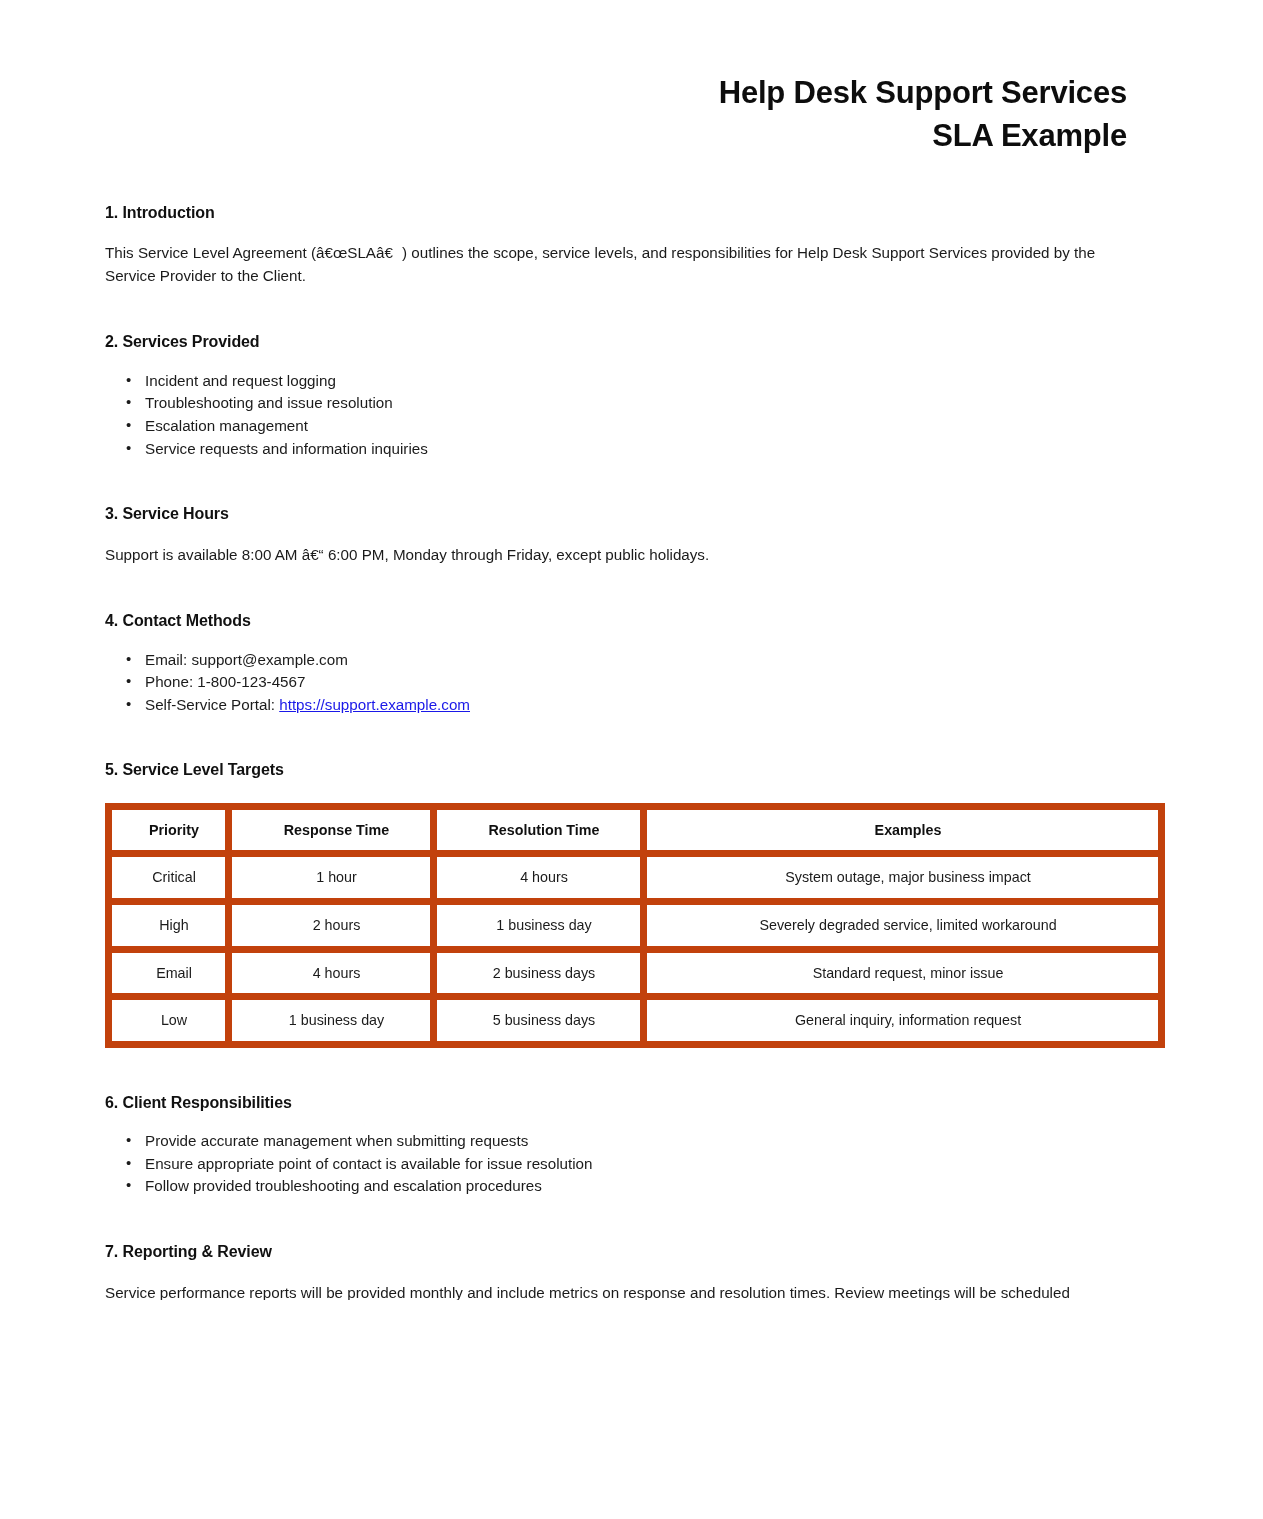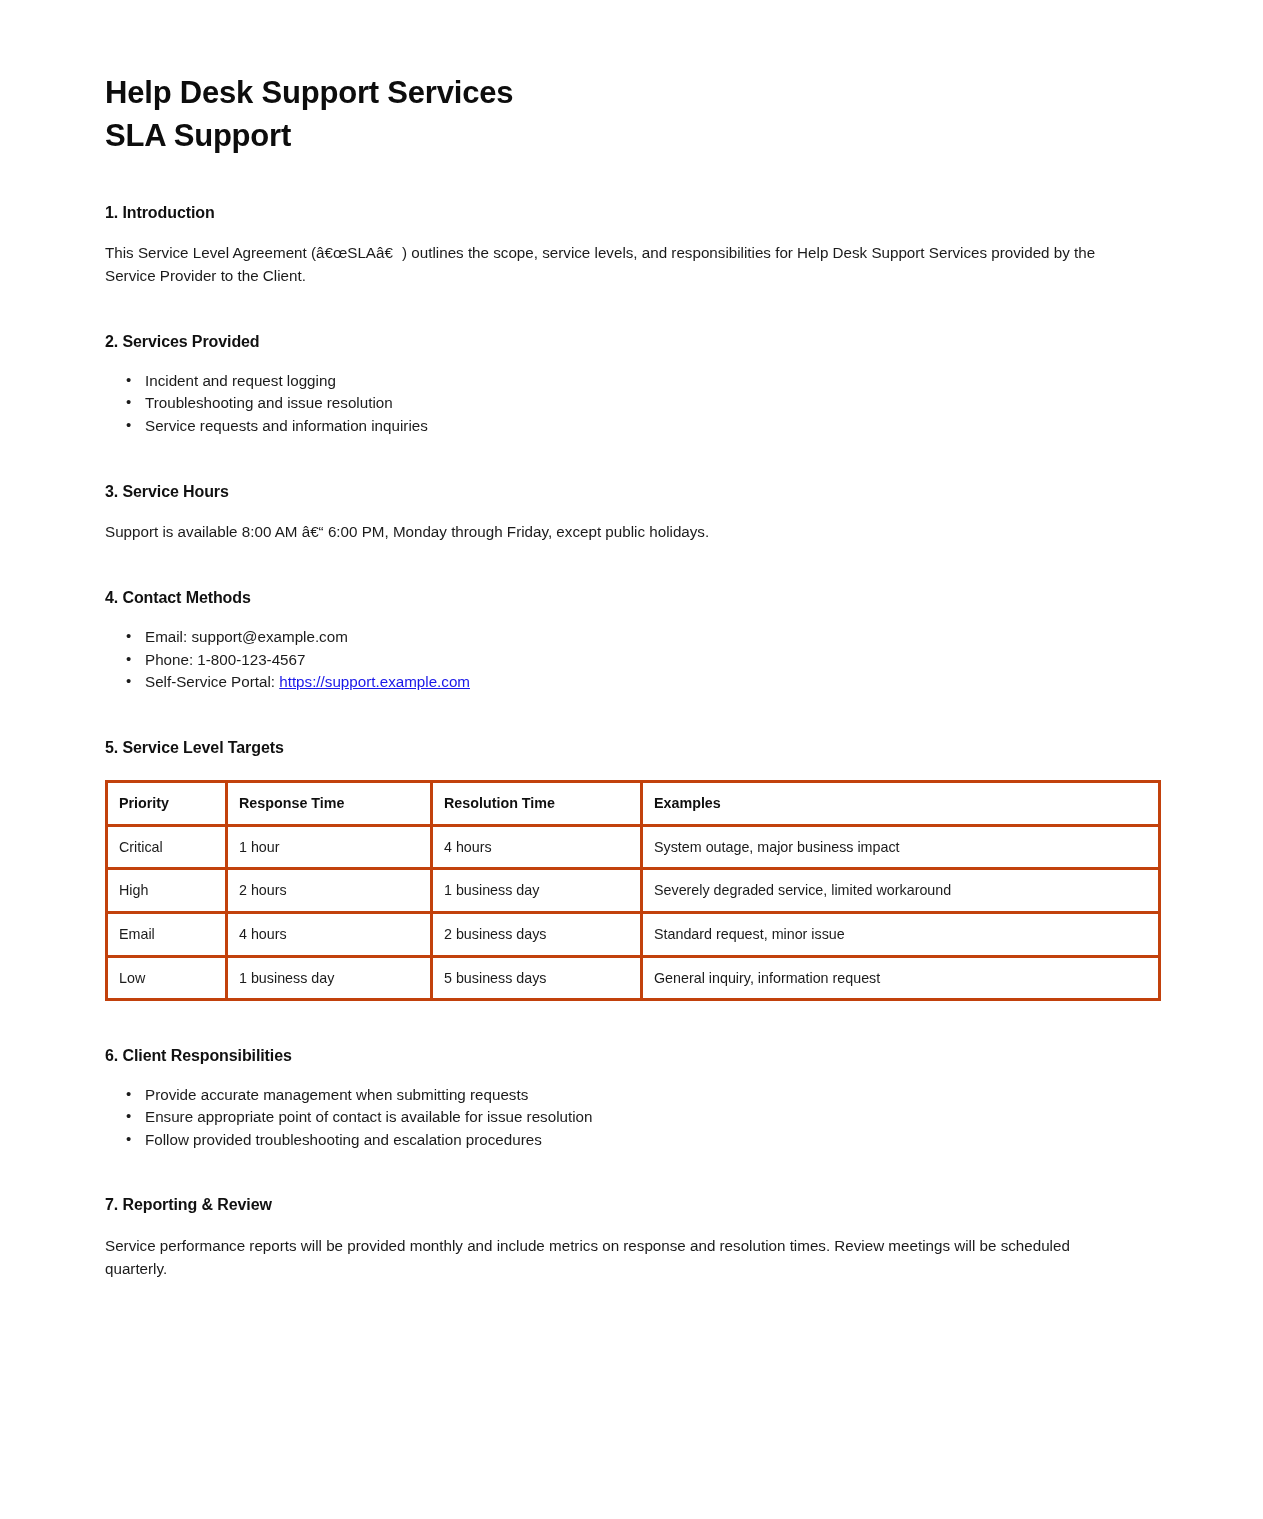--- a/index.html
+++ b/index.html
@@ -32,20 +32,21 @@
     box-sizing: content-box;
   }
 
   .doc-title {
     font-size: 31px;
     font-weight: bold;
     line-height: 1.38;
     letter-spacing: -0.2px;
     color: #0d0d0d;
     margin: 0 0 0 0;
+    text-align: right;
   }
   .doc-title .line2 { display: block; }
 
   h2.section-heading {
     font-size: 16px;
     font-weight: bold;
     color: #111111;
     letter-spacing: -0.1px;
     margin: 44px 0 0 0;
     line-height: 1.35;
@@ -87,22 +88,22 @@
   }
 
   table.sla-table {
     border-collapse: collapse;
     margin: 22px 0 0 0;
     width: 1053px;
     table-layout: fixed;
   }
   table.sla-table th,
   table.sla-table td {
-    border: 3px solid #c2410c;
-    text-align: left;
+    border: 7px solid #c2410c;
+    text-align: center;
     vertical-align: middle;
     padding: 11px 0 11px 11px;
     font-size: 14.3px;
     line-height: 1.3;
     color: #1b1b1b;
     height: 16px;
   }
   table.sla-table th {
     font-weight: bold;
     color: #101010;
@@ -113,30 +114,31 @@
   table.sla-table col.c4 { width: 518px; }
 </style>
 </head>
 <body>
 
 <div class="page">
   <div class="content">
 
     <h1 class="doc-title">
       <span class="line1">Help Desk Support Services</span>
-      <span class="line2">SLA Support</span>
+      <span class="line2">SLA Example</span>
     </h1>
 
     <h2 class="section-heading">1. Introduction</h2>
     <p class="para">This Service Level Agreement (â€œSLAâ€) outlines the scope, service levels, and responsibilities for Help Desk Support Services provided by the Service Provider to the Client.</p>
 
     <h2 class="section-heading">2. Services Provided</h2>
     <ul class="bullets">
       <li>Incident and request logging</li>
       <li>Troubleshooting and issue resolution</li>
+      <li>Escalation management</li>
       <li>Service requests and information inquiries</li>
     </ul>
 
     <h2 class="section-heading">3. Service Hours</h2>
     <p class="para">Support is available 8:00 AM â€“ 6:00 PM, Monday through Friday, except public holidays.</p>
 
     <h2 class="section-heading">4. Contact Methods</h2>
     <ul class="bullets">
       <li>Email: support@example.com</li>
       <li>Phone: 1-800-123-4567</li>

